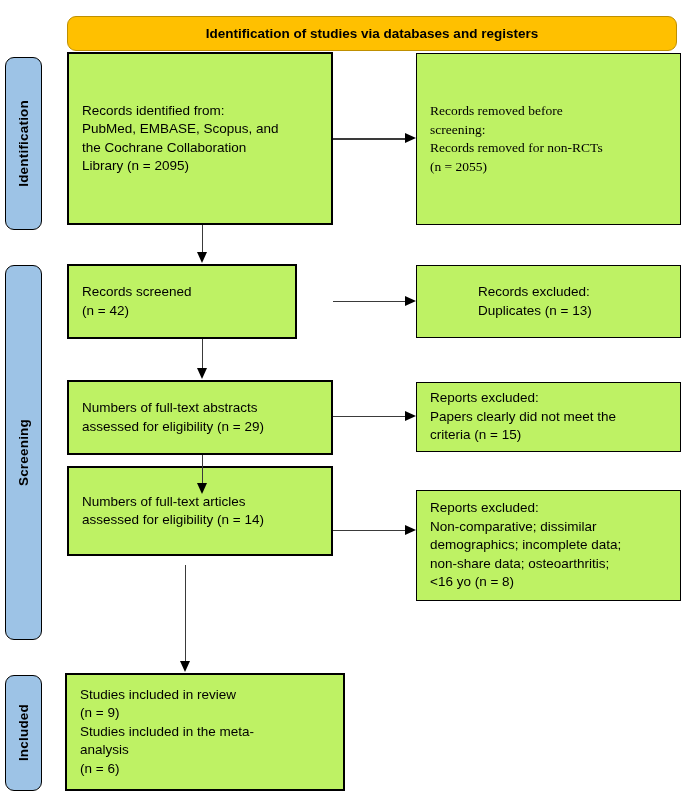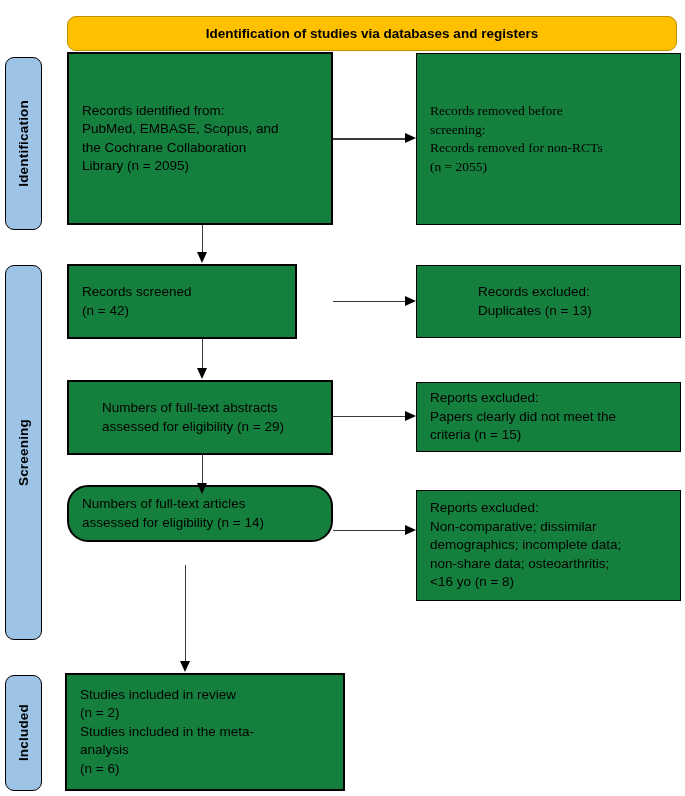--- a/index.html
+++ b/index.html
@@ -55,41 +55,41 @@
     letter-spacing: 0.2px;
     white-space: nowrap;
   }
   .stage-identification { top: 57px;  height: 173px; }
   .stage-screening      { top: 265px; height: 375px; }
   .stage-included       { top: 675px; height: 116px; }
 
   
   .box {
     position: absolute;
-    background: #15803d;
+    background: #bef264;
     border: 2px solid #000000;
     box-sizing: border-box;
     display: flex;
     align-items: center;
     font-size: 13.5px;
     line-height: 18.5px;
   }
   .box .txt {
     padding: 0 8px 0 13px;
     white-space: pre-line;
   }
   .box-right { border-width: 1.6px; }
 
   .box-a1 { left: 67px;  top: 52px;  width: 266px; height: 173px; }
   .box-b1 { left: 416px; top: 53px;  width: 265px; height: 172px; font-family: Liberation Serif, serif; }
   .box-a2 { left: 67px;  top: 264px; width: 230px; height: 75px;  }
   .box-b2 { left: 416px; top: 265px; width: 265px; height: 73px; padding-left: 48px;  }
-  .box-a3 { left: 67px;  top: 380px; width: 266px; height: 75px; padding-left: 20px;  }
+  .box-a3 { left: 67px;  top: 380px; width: 266px; height: 75px;  }
   .box-b3 { left: 416px; top: 382px; width: 265px; height: 70px;  }
-  .box-a4 { left: 67px;  top: 485px; width: 266px; height: 57px; border-radius: 21px;  }
+  .box-a4 { left: 67px;  top: 466px; width: 266px; height: 90px;  }
   .box-b4 { left: 416px; top: 490px; width: 265px; height: 111px; }
   .box-a5 { left: 65px;  top: 673px; width: 280px; height: 118px; }
 
   
   .shaft-h { position: absolute; height: 1.6px; background: #3a3a3a; }
   .shaft-v { position: absolute; width: 1.6px;  background: #3a3a3a; }
   .head-right {
     position: absolute; width: 0; height: 0;
     border-top: 5.5px solid transparent;
     border-bottom: 5.5px solid transparent;
@@ -176,21 +176,21 @@
   <div class="box box-right box-b4">
     <div class="txt">Reports excluded:
 Non-comparative; dissimilar
 demographics; incomplete data;
 non-share data; osteoarthritis;
 &lt;16 yo (n = 8)</div>
   </div>
 
   <div class="box box-a5">
     <div class="txt">Studies included in review
-(n = 2)
+(n = 9)
 Studies included in the meta-
 analysis
 (n = 6)</div>
   </div>
 
   <div class="shaft-h arrow-h1-shaft"></div>
   <div class="head-right arrow-h1-head"></div>
   <div class="shaft-h arrow-h2-shaft"></div>
   <div class="head-right arrow-h2-head"></div>
   <div class="shaft-h arrow-h3-shaft"></div>

